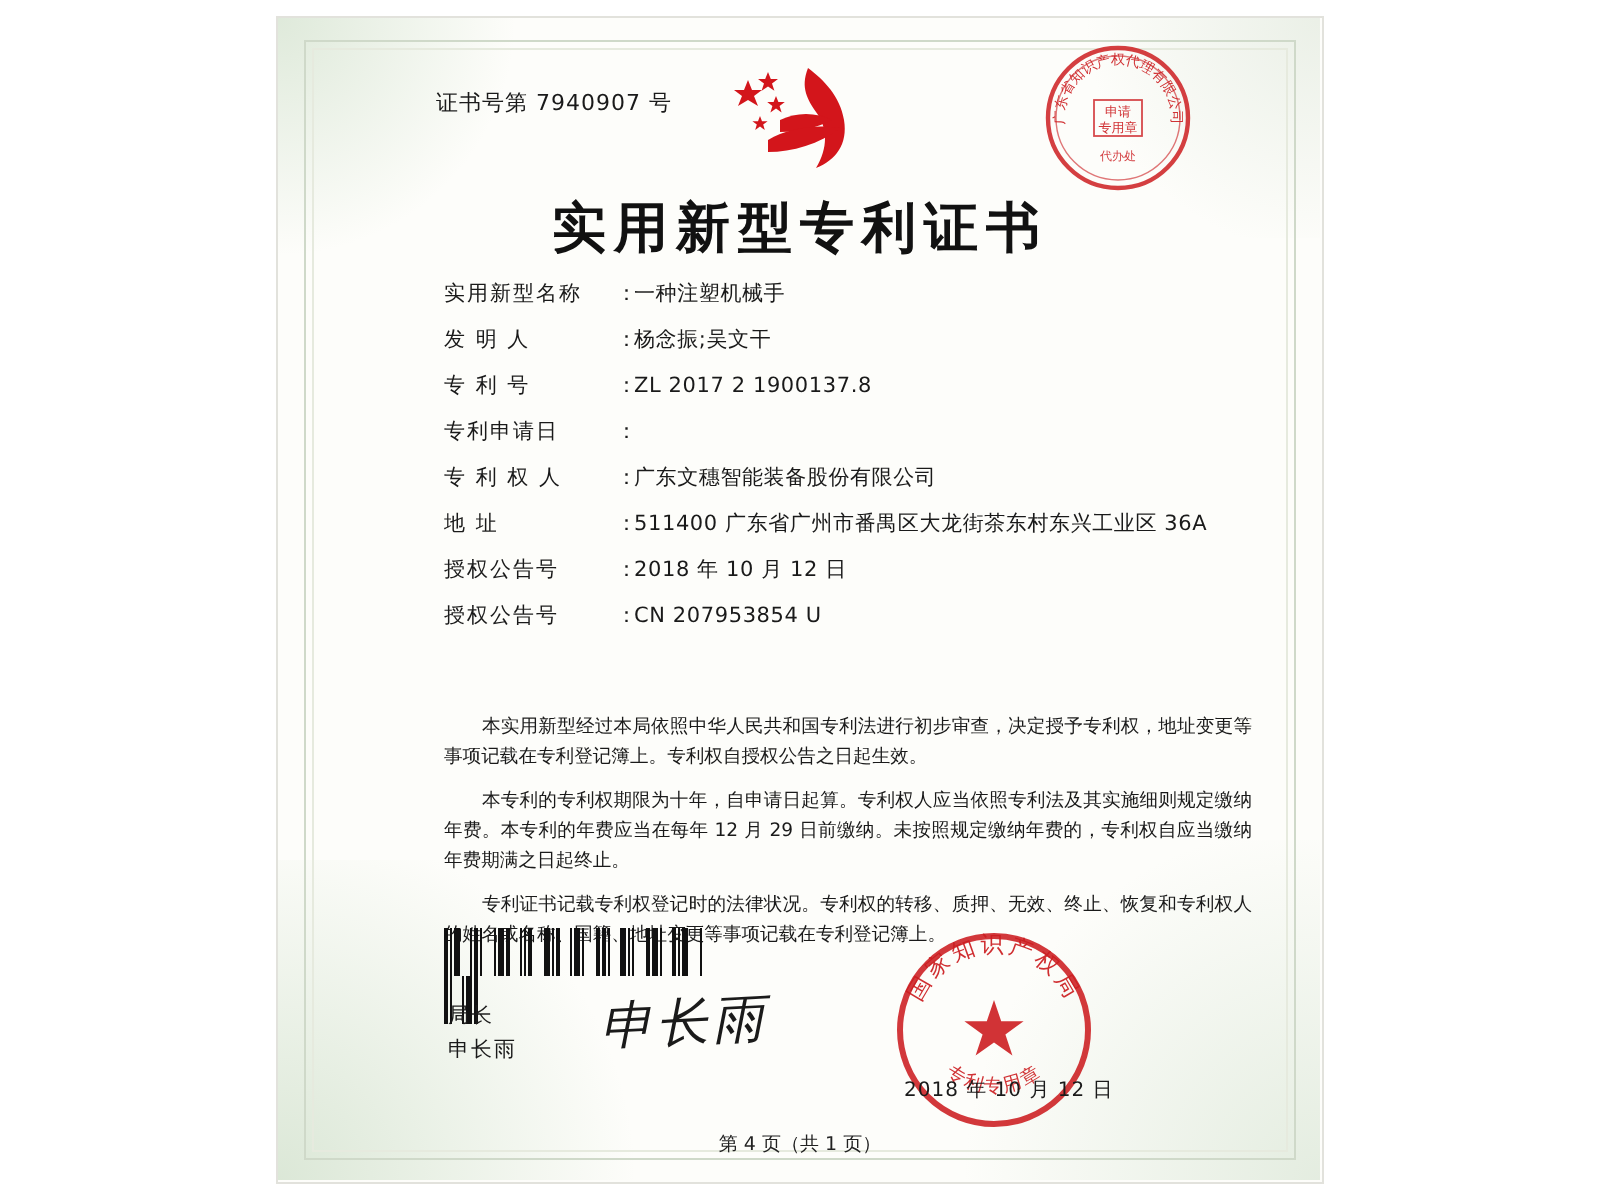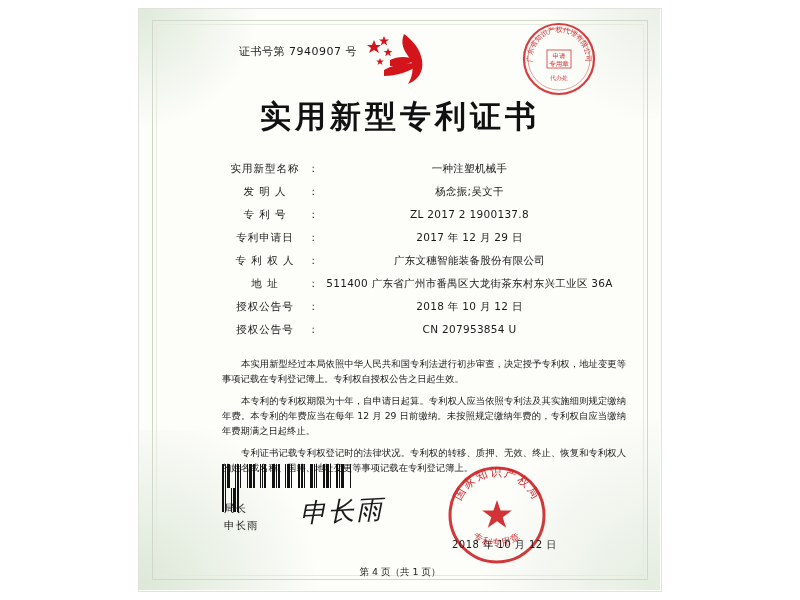--- a/index.html
+++ b/index.html
@@ -72,21 +72,20 @@
 
   
   .serial {
     position: absolute;
     left: 218px;
     top: 44px;
     font-size: 11px;
     color: #1a1a1a;
     letter-spacing: 0.5px;
     font-family: "DejaVu Sans", sans-serif;
-    margin-left: 21px;
   }
 
   
   .logo {
     position: absolute;
     left: 360px;
     top: 30px;
     width: 86px;
     height: 58px;
   }
@@ -107,34 +106,33 @@
     height: 106px;
   }
 
   
   .title {
     position: absolute;
     left: 152px;
     top: 96px;
     width: 496px;
     text-align: center;
-    font-size: 31px;
+    font-size: 27px;
     font-weight: bold;
     color: #111;
     letter-spacing: 4px;
     font-family: Liberation Mono, monospace;
   }
 
   
   .fields {
     position: absolute;
     left: 222px;
-    top: 162px;
+    top: 140px;
     width: 400px;
-    text-align: center;
   }
   .frow {
     display: flex;
     align-items: baseline;
     margin-bottom: 9px;
     font-size: 10.5px;
     color: #1a1a1a;
     font-family: "DejaVu Sans", sans-serif;
   }
   .flabel {
@@ -301,21 +299,20 @@
       <div class="fvalue">杨念振;吴文干</div>
     </div>
     <div class="frow">
       <div class="flabel">专  利  号</div>
       <div class="fcolon">：</div>
       <div class="fvalue">ZL 2017 2 1900137.8</div>
     </div>
     <div class="frow">
       <div class="flabel">专利申请日</div>
       <div class="fcolon">：</div>
-      <div class="fvalue">2017 年 12 月 29 日</div>
     </div>
     <div class="frow">
       <div class="flabel">专  利  权  人</div>
       <div class="fcolon">：</div>
       <div class="fvalue">广东文穗智能装备股份有限公司</div>
     </div>
     <div class="frow">
       <div class="flabel">地      址</div>
       <div class="fcolon">：</div>
       <div class="fvalue">511400 广东省广州市番禺区大龙街茶东村东兴工业区 36A</div>

